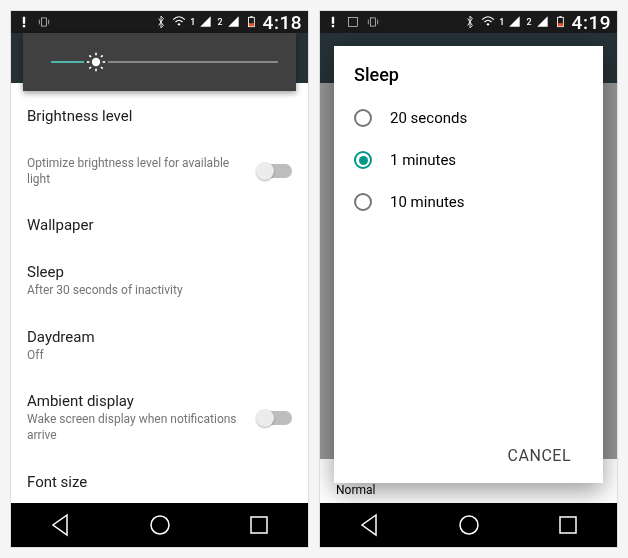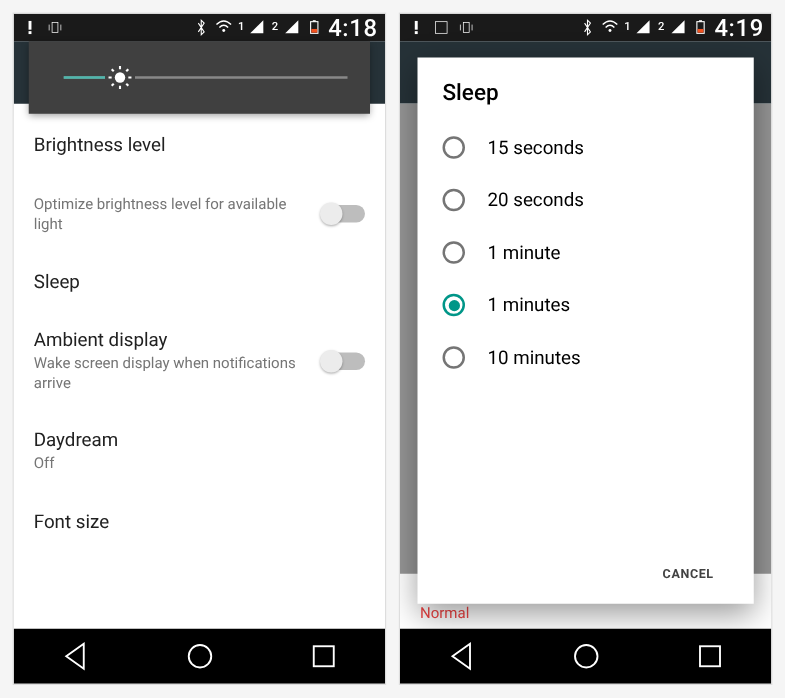--- a/index.html
+++ b/index.html
@@ -41,21 +41,21 @@
 
     
     .scrim { position:absolute; top:72px; bottom:44px; left:0; right:0; background:rgba(80,80,80,0.6); z-index:8; }
     .dialog { position:absolute; top:35px; left:14px; right:14px; bottom:64px; background:#fff; z-index:10; box-shadow:0 8px 24px rgba(0,0,0,.4); display:flex; flex-direction:column; padding:18px 20px 10px 20px; }
     .dialog-title { font-size:18px; font-weight:500; margin-bottom:12px; }
     .option-row { display:flex; align-items:center; height:42px; gap:18px; font-size:15px; }
     .radio { width:18px; height:18px; border:2px solid #757575; border-radius:50%; display:flex; align-items:center; justify-content:center; flex:none;}
     .radio.checked { border-color:#009688; }
     .radio.checked::after { content:""; width:9px; height:9px; border-radius:50%; background:#009688; }
     .dialog-actions { margin-top:auto; display:flex; justify-content:flex-end; padding-top:10px;}
-    .dialog-btn { font-size:10px; font-weight:700; color:#424242; letter-spacing:0.5px; padding:8px 12px; }
+    .dialog-btn { font-size:16px; font-weight:400; color:#424242; letter-spacing:0.5px; padding:8px 12px; }
 
     svg { display:block; }
   </style>
 </head>
 <body>
 
 <svg width="0" height="0" style="position:absolute">
   <defs>
     <g id="i-back">
         <path d="M15 4 L7 12 L15 20" stroke="currentColor" stroke-width="2" fill="none"></path>
@@ -162,34 +162,38 @@
     <div class="item">
       <div class="primary">Brightness level</div>
     </div>
     <div class="item switch">
       <div class="texts">
         <div class="secondary">Optimize brightness level for available light</div>
       </div>
       <div class="toggle"></div>
     </div>
     <div class="item">
+      <div class="primary">Wallpaper</div>
+    </div>
+    <div class="item">
       <div class="primary">Sleep</div>
+      <div class="secondary">After 30 seconds of inactivity</div>
+    </div>
+    <div class="item">
+      <div class="primary">Daydream</div>
+      <div class="secondary">Off</div>
     </div>
     <div class="item switch">
       <div class="texts">
         <div class="primary">Ambient display</div>
         <div class="secondary">Wake screen display when notifications arrive</div>
       </div>
       <div class="toggle"></div>
     </div>
     <div class="item">
-      <div class="primary">Daydream</div>
-      <div class="secondary">Off</div>
-    </div>
-    <div class="item">
       <div class="primary">Font size</div>
 
     </div>
   </div>
 
   <div class="navbar">
     <svg class="navbtn" viewBox="0 0 24 24">
         <use href="#i-nav-back"></use>
       </svg>
     <svg class="navbtn" viewBox="0 0 24 24">
@@ -247,37 +251,29 @@
     <span class="title">Display</span>
     <svg class="search" viewBox="0 0 24 24" style="color:#9aa5aa">
         <use href="#i-search"></use>
       </svg>
   </div>
 
   <div class="list dim-list">
     <div class="scrim" style="top:0"></div>
     <div style="position:absolute; bottom:6px; left:16px;">
       <div style="font-size:15px; color:#616161">Font size</div>
-      <div style="font-size:12px; color:#ef4444">Normal</div>
+      <div style="font-size:12px; color:#000000">Normal</div>
     </div>
   </div>
 
   <div class="dialog">
     <div class="dialog-title">Sleep</div>
     <div class="option-row">
         <span class="radio"></span>
-        <span>15 seconds</span>
-      </div>
-    <div class="option-row">
-        <span class="radio"></span>
         <span>20 seconds</span>
-      </div>
-    <div class="option-row">
-        <span class="radio"></span>
-        <span>1 minute</span>
       </div>
     <div class="option-row">
         <span class="radio checked"></span>
         <span>1 minutes</span>
       </div>
     <div class="option-row">
         <span class="radio"></span>
         <span>10 minutes</span>
       </div>
     <div class="dialog-actions">

